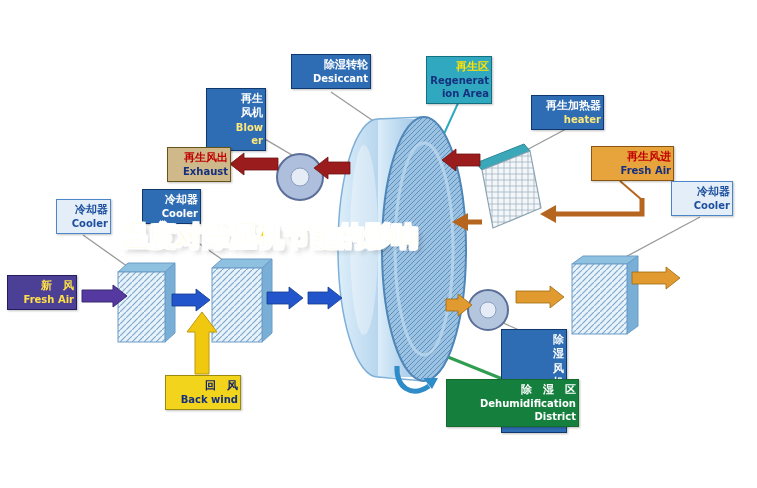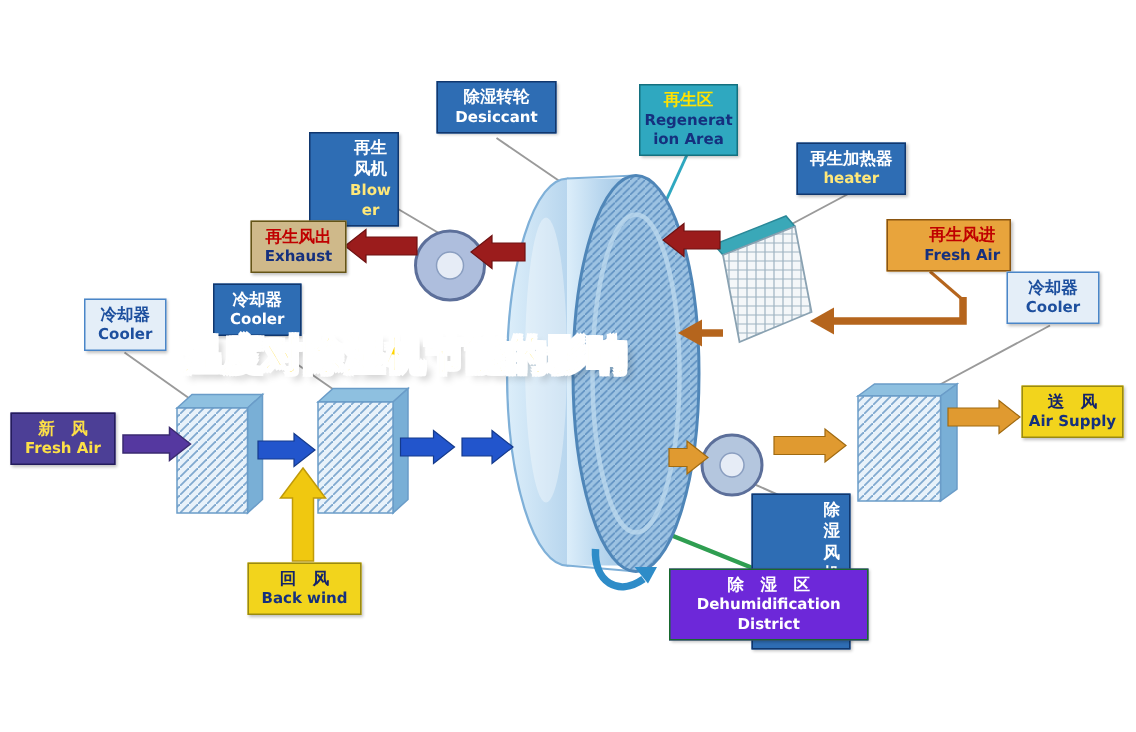--- a/index.html
+++ b/index.html
@@ -2,35 +2,35 @@
 <html><head>
 <meta charset="utf-8">
 <style>
   html,body{margin:0;padding:0;background:#fff;}
   .stage{
     position:relative;width:757px;height:488px;background:#ffffff;overflow:hidden;
     font-family:"DejaVu Sans","Liberation Sans",sans-serif;
   }
   .stage svg{position:absolute;left:0;top:0;}
   .box{
-    position:absolute;box-sizing:border-box;text-align:center;font-weight:bold;
+    position:absolute;box-sizing:border-box;text-align:right;font-weight:bold;
     line-height:1.3;padding:3px 2px;border:1px solid #333;z-index:5;
     box-shadow:1px 1px 2px rgba(0,0,0,.25);
   }
   .box .zh{display:block;font-size:11px;}
   .box .en{display:block;font-size:10px;word-break:break-word;}
   .brk .en{word-break:break-all;}
   .b-blue{background:#2e6db4;border-color:#10376e;color:#fff;}
   .b-teal{background:#2fa8c0;border-color:#14707f;color:#fff;}
   .b-tan{background:#cfb98a;border-color:#645417;color:#1a2a7a;}
   .b-orange{background:#e8a43c;border-color:#8a5510;color:#1a2a7a;}
   .b-light{background:#e4eef8;border-color:#4a86c8;color:#1d4f9e;}
   .b-purple{background:#4c3f96;border-color:#241c5c;color:#fde047;}
   .b-yellow{background:#f2d41c;border-color:#9a8a10;color:#14246a;}
-  .b-green{background:#6d28d9;border-color:#176a2e;color:#fff;}
+  .b-green{background:#15803d;border-color:#176a2e;color:#fff;}
   .zh-red .zh{color:#c00000;}
   .zh-yellow .zh{color:#ffe200;}
   .en-yellow .en{color:#ffe87a;}
   .en-navy .en{color:#15307e;}
   .title{
     position:absolute;left:122px;top:219px;z-index:10;white-space:nowrap;
     font-size:26px;font-weight:bold;color:#ffd400;letter-spacing:1px;
     -webkit-text-stroke:1px #ffffff;
     text-shadow:
       2px 0 0 #fff,-2px 0 0 #fff,0 2px 0 #fff,0 -2px 0 #fff,
@@ -197,24 +197,20 @@
   <div class="box b-light" style="left:671px;top:181px;width:62px;">
     <span class="zh">冷却器</span>
     <span class="en">Cooler</span>
   </div>
 
   <div class="box b-purple" style="left:7px;top:275px;width:70px;">
     <span class="zh">新　风</span>
     <span class="en">Fresh Air</span>
   </div>
 
-  <div class="box b-yellow en-navy" style="left:681px;top:257px;width:68px;">
-    <span class="zh">送　风</span>
-    <span class="en">Air Supply</span>
-  </div>
 
   <div class="box b-yellow en-navy" style="left:165px;top:375px;width:76px;">
     <span class="zh">回　风</span>
     <span class="en">Back wind</span>
   </div>
 
   <div class="box b-blue en-yellow" style="left:501px;top:329px;width:66px;padding-left:43px;">
     <span class="zh">除湿风机</span>
     <span class="en">Blower</span>
   </div>

